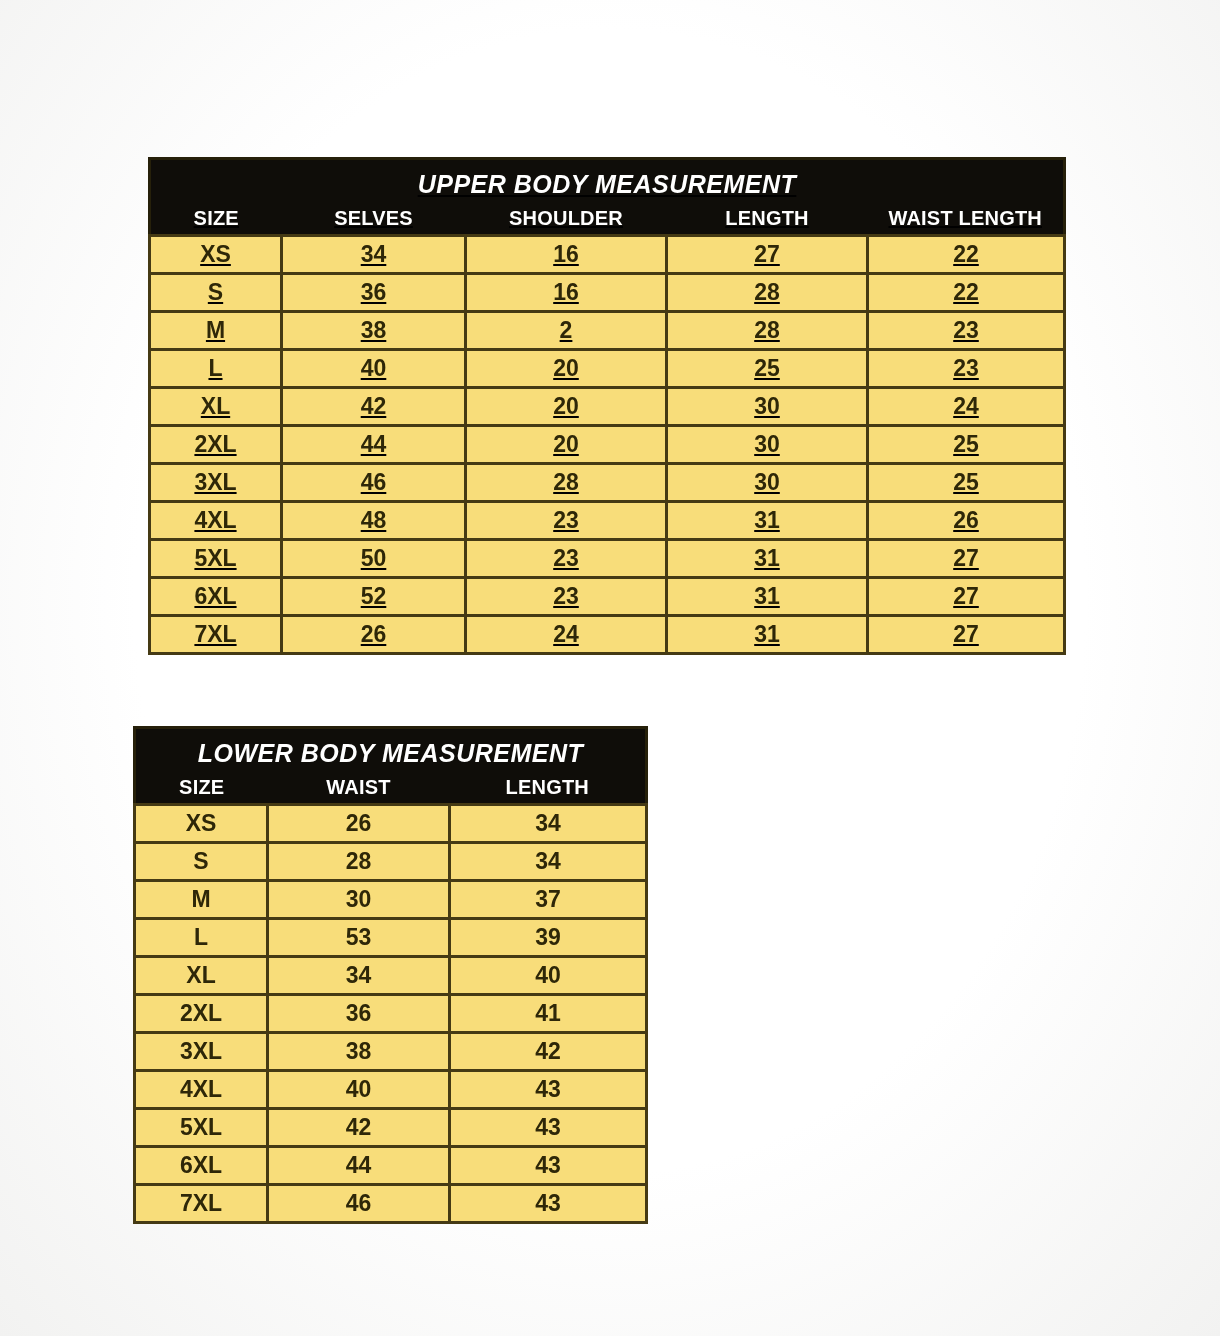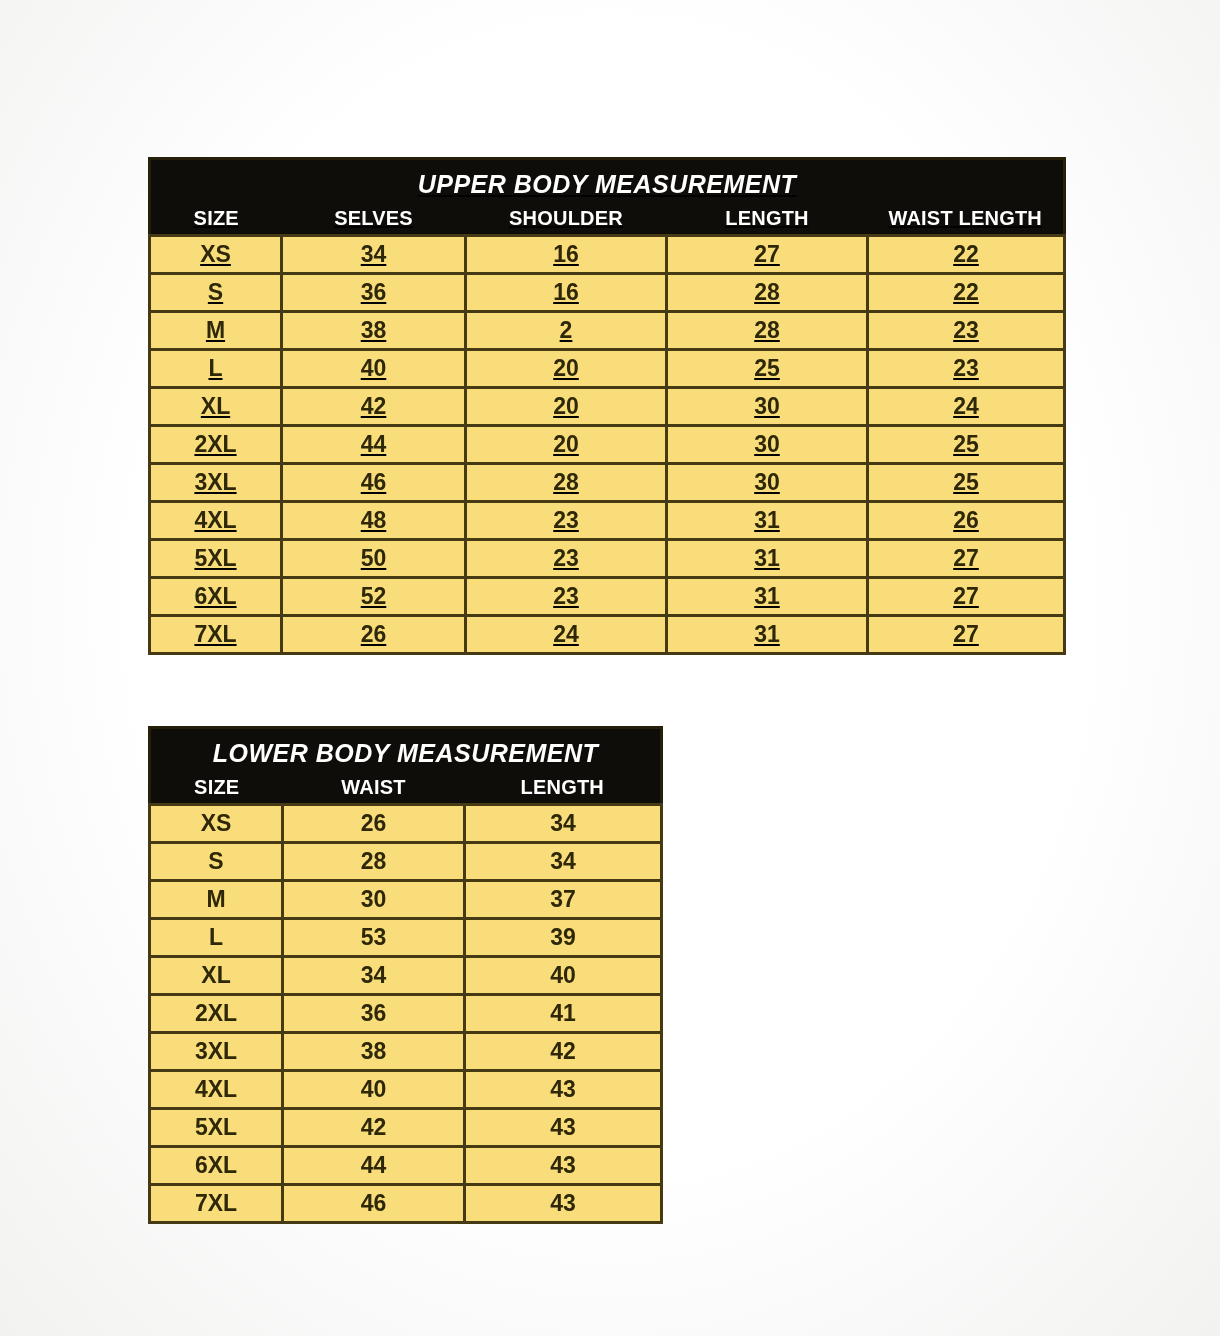--- a/index.html
+++ b/index.html
@@ -13,21 +13,21 @@
   * { margin: 0; padding: 0; box-sizing: border-box; }
   html, body { width: 1220px; height: 1336px; }
   body {
     font-family: "Liberation Sans", sans-serif;
     background: radial-gradient(ellipse at 50% 45%, #ffffff 55%, #f2f2f1 100%);
     position: relative;
     overflow: hidden;
   }
   .size-table-section { position: absolute; }
   .size-table-section.upper { left: 148px; top: 157px; width: 753px; text-decoration: underline; }
-  .size-table-section.lower { left: 148px; top: 726px; width: 492px; }
+  .size-table-section.lower { left: 133px; top: 726px; width: 492px; }
 
   table {
     border-collapse: collapse;
     table-layout: fixed;
     width: 100%;
     border: 3px solid var(--outer-border);
   }
   thead th {
     background: var(--header-bg);
     color: var(--header-text);

